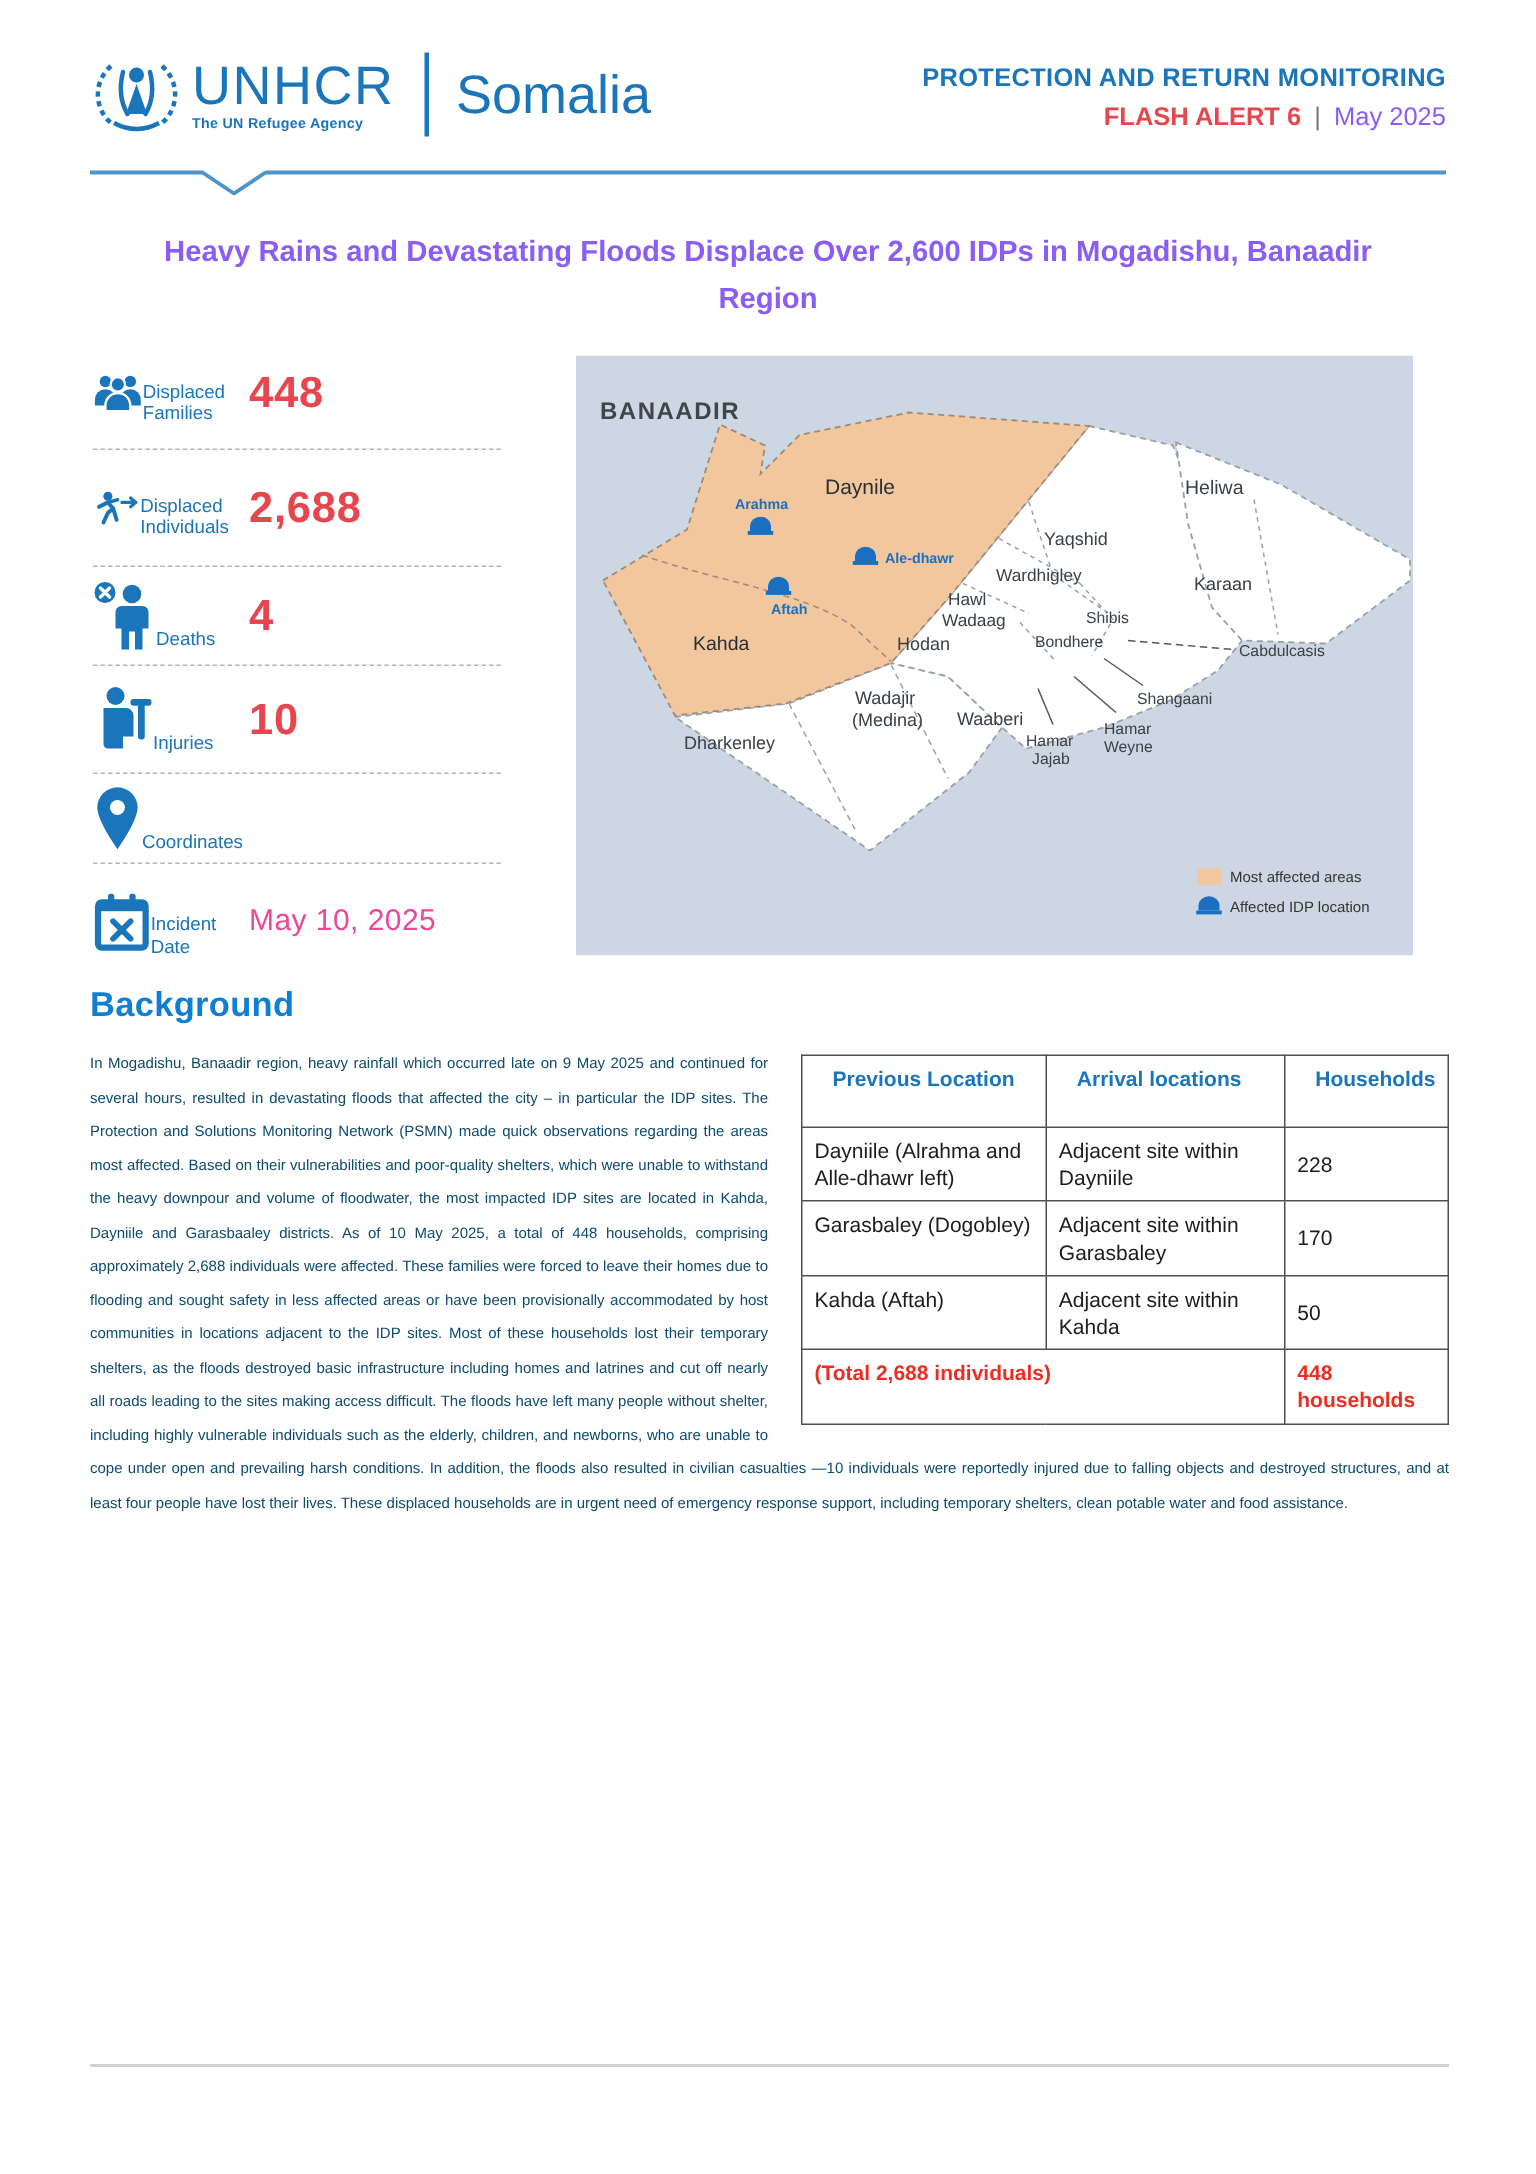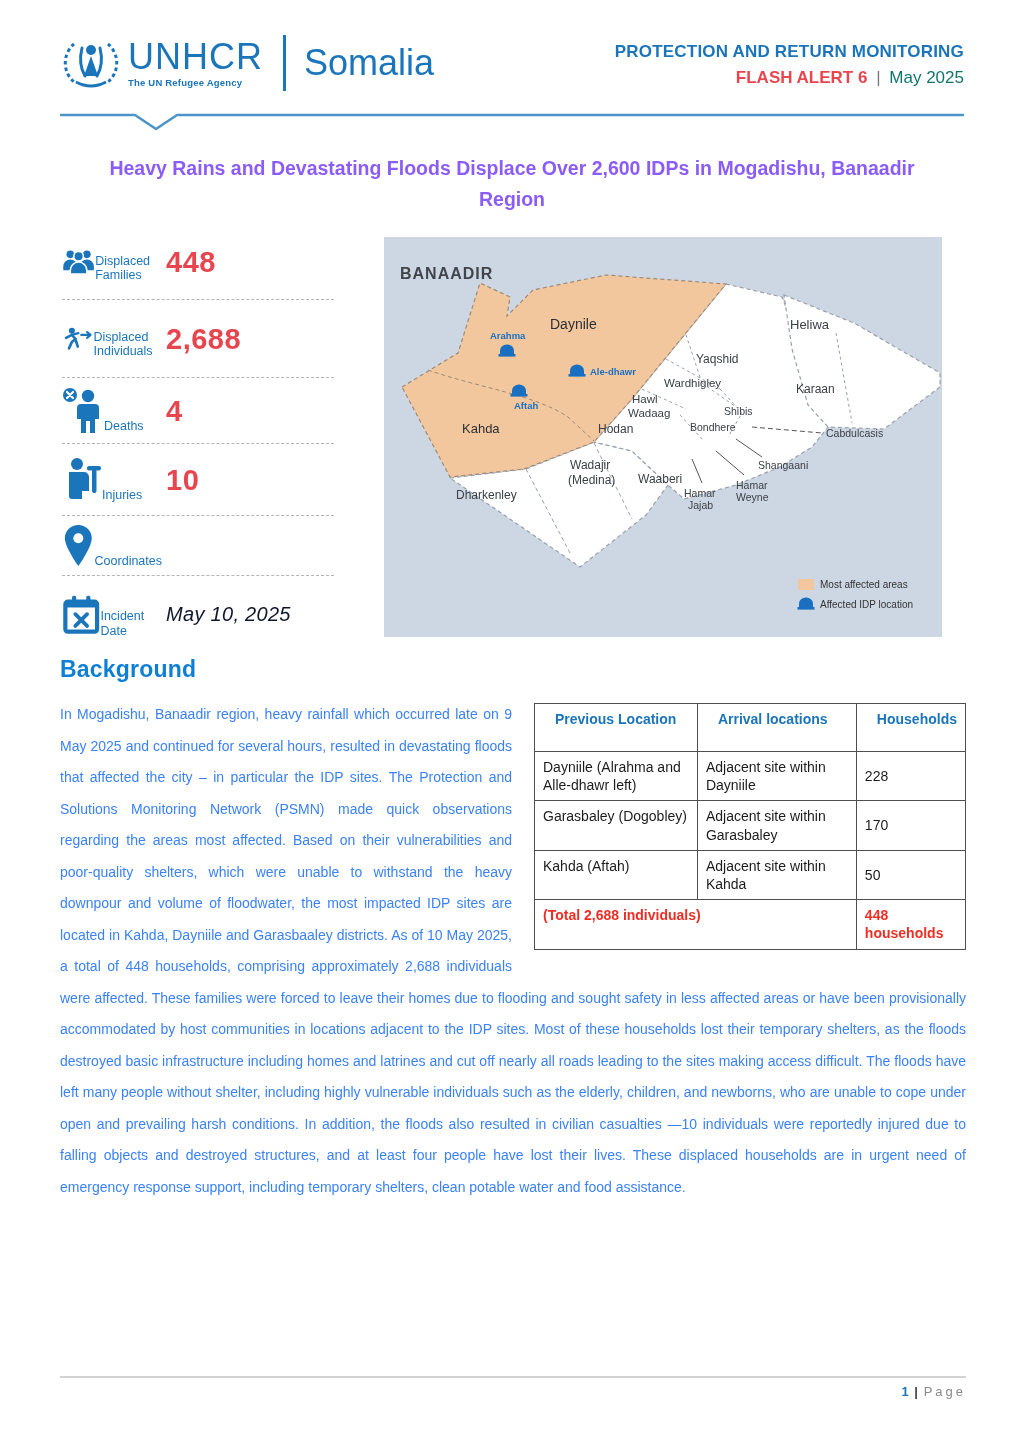--- a/index.html
+++ b/index.html
@@ -25,48 +25,48 @@
   .logo-text{display:flex;flex-direction:column;line-height:1;}
   .logo-unhcr{font-size:36px;font-weight:normal;color:var(--blue);letter-spacing:1px;}
   .logo-tagline{font-size:9.5px;font-weight:bold;color:var(--blue);margin-top:3px;letter-spacing:.2px;}
   .logo-divider{width:3px;height:56px;background:var(--blue);margin:0 10px 0 12px;}
   .logo-country{font-size:36px;color:var(--blue);font-weight:400;}
   .header-right{text-align:right;padding-top:8px;}
   .program-line{font-size:17px;font-weight:bold;color:var(--blue);letter-spacing:.2px;}
   .alert-line{font-size:17px;margin-top:6px;}
   .alert-flash{color:var(--red);font-weight:bold;}
   .alert-sep{color:#777;font-weight:400;margin:0 4px;}
-  .alert-date{color:#0f766e;font-weight:400;}
+  .alert-date{color:#8b5cf6;font-weight:400;}
   .notch-line{position:absolute;top:112px;left:60px;}
   
   .doc-title{position:absolute;top:153px;left:82px;right:82px;text-align:center;
     font-size:19.5px;font-weight:bold;color:#8b5cf6;line-height:1.6;}
   
   .stats{position:absolute;top:224px;left:62px;width:272px;}
   .stat-row{display:flex;align-items:center;border-bottom:1px dashed #b5b5b5;padding:7px 0 6px 0;}
   .stat-row:last-child{border-bottom:none;}
   .stat-ico-block{width:100px;display:flex;align-items:flex-end;}
   .stat-label{font-size:12.5px;color:var(--blue);line-height:1.18;margin-top:2px;max-width:88px;}
   .stat-value{font-size:29px;font-weight:bold;color:var(--red);margin-left:4px;letter-spacing:.5px;}
-  .stat-value.dark{font-size:20px;font-weight:400;color:#0f172a;letter-spacing:.3px;font-style:italic;}
+  .stat-value.dark{font-size:20px;font-weight:400;color:#ec4899;letter-spacing:.3px;}
   .stat-icon{display:block;}
   
   .map{position:absolute;top:237px;left:384px;width:558px;height:328px;}
   .map svg{display:block;}
   
   .bg-section{position:absolute;top:656px;left:60px;width:906px;}
   .bg-heading{font-size:23px;font-weight:bold;color:var(--bright-blue);margin-bottom:16px;letter-spacing:.2px;}
   .loc-table{float:right;width:432px;margin:4px 0 12px 22px;border-collapse:collapse;font-size:14px;}
   .loc-table th,.loc-table td{border:1px solid #4f4f4f;padding:6px 8px;text-align:left;vertical-align:top;line-height:1.3;}
   .loc-table th{color:var(--blue);font-weight:bold;height:48px;padding-left:20px;}
   .loc-table td{color:#1c1c1c;}
   .loc-table .hh{vertical-align:middle;}
   .loc-table .total td{color:var(--table-red);font-weight:bold;}
   .col-prev{width:39%;}.col-arr{width:38%;}.col-hh{width:23%;}
-  .bg-text{font-size:14px;line-height:2.25;text-align:justify;color:#3b82f6;}
+  .bg-text{font-size:10px;line-height:2.25;text-align:justify;color:#0c4a6e;}
   
   .footer{position:absolute;top:1376px;left:60px;width:906px;}
   .footer-rule{border:none;border-top:2px solid #d2d2d2;margin-bottom:6px;}
   .footer-text{text-align:right;font-size:13px;}
   .pg-num{color:var(--blue);font-weight:bold;}
   .pg-sep{color:#444;font-weight:bold;margin:0 2px;}
   .pg-label{color:#8a8a8a;letter-spacing:3px;}
 </style>
 </head>
 <body>
@@ -299,18 +299,13 @@
       <td>448 households</td>
     </tr>
   </tbody>
     </table>
 
   <p class="bg-text">In Mogadishu, Banaadir region, heavy rainfall which occurred late on 9 May 2025 and continued for several hours, resulted in devastating floods that affected the city – in particular the IDP sites. The Protection and Solutions Monitoring Network (PSMN) made quick observations regarding the areas most affected. Based on their vulnerabilities and poor-quality shelters, which were unable to withstand the heavy downpour and volume of floodwater, the most impacted IDP sites are located in Kahda, Dayniile and Garasbaaley districts. As of 10 May 2025, a total of 448 households, comprising approximately 2,688 individuals were affected. These families were forced to leave their homes due to flooding and sought safety in less affected areas or have been provisionally accommodated by host communities in locations adjacent to the IDP sites. Most of these households lost their temporary shelters, as the floods destroyed basic infrastructure including homes and latrines and cut off nearly all roads leading to the sites making access difficult. The floods have left many people without shelter, including highly vulnerable individuals such as the elderly, children, and newborns, who are unable to cope under open and prevailing harsh conditions. In addition, the floods also resulted in civilian casualties —10 individuals were reportedly injured due to falling objects and destroyed structures, and at least four people have lost their lives. These displaced households are in urgent need of emergency response support, including temporary shelters, clean potable water and food assistance.</p>
 </div>
 
 <div class="footer">
   <hr class="footer-rule">
-  <div class="footer-text">
-    <span class="pg-num">1</span>
-    <span class="pg-sep">|</span>
-    <span class="pg-label">Page</span>
-  </div>
 </div>
 
 </body></html>

